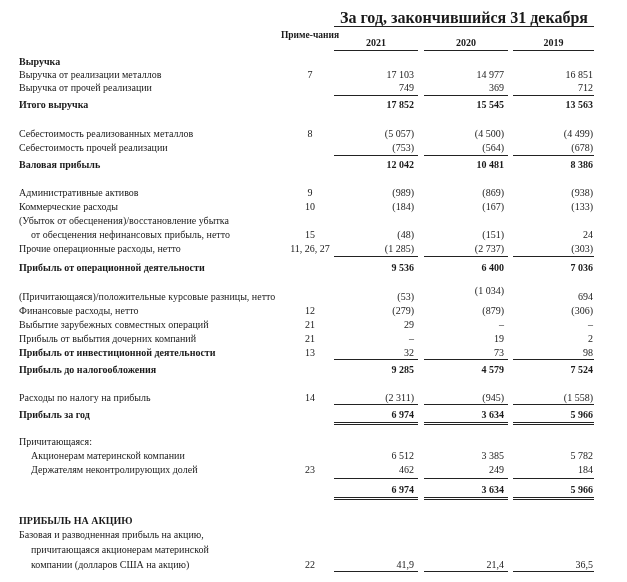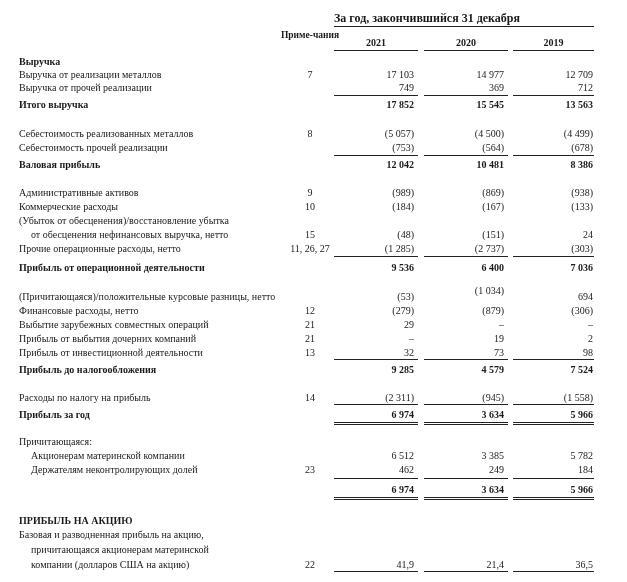--- a/index.html
+++ b/index.html
@@ -1,20 +1,20 @@
 <!DOCTYPE html>
 <html><head>
 <meta charset="utf-8">
 <style>
   html, body { margin:0; padding:0; background:#ffffff; }
   body { width:627px; height:582px; position:relative; overflow:hidden;
          font-family:"Liberation Serif", "DejaVu Serif", serif; color:#1a1a1a; font-size:10px; }
   .abs { position:absolute; white-space:nowrap; line-height:12px; }
   .bold { font-weight:bold; }
-  .hdr-title { left:334px; width:260px; top:12px; text-align:left; font-weight:bold; font-size:12px; }
+  .hdr-title { left:334px; width:260px; top:12px; text-align:center; font-weight:bold; font-size:16px; }
   .hdr-line { position:absolute; left:334px; width:260px; top:26px; height:0; border-top:1.5px solid #222; }
   .notes-hdr { left:280px; width:60px; top:29px; text-align:center; font-weight:bold; font-size:9.5px; line-height:12px; white-space:normal; }
   .year { font-weight:bold; text-align:center; }
   .yline { position:absolute; height:0; border-top:1.5px solid #222; }
   .lbl { left:19px; }
   .ind { left:31px; }
   .note { left:280px; width:60px; text-align:center; }
   .c1 { left:334px; width:80px; text-align:right; }
   .c2 { left:424px; width:80px; text-align:right; }
   .c3 { left:513px; width:80px; text-align:right; }
@@ -36,21 +36,21 @@
   <div class="yline" style="left:424px;width:84px;top:50px;"></div>
   <div class="yline" style="left:513px;width:81px;top:50px;"></div>
 
   <div class="abs lbl bold" style="top:56px;">Выручка</div>
 
   <div>
     <div class="abs lbl" style="top:69px;">Выручка от реализации металлов</div>
     <div class="abs note" style="top:69px;">7</div>
     <div class="abs c1" style="top:69px;">17 103</div>
     <div class="abs c2" style="top:69px;">14 977</div>
-    <div class="abs c3" style="top:69px;">12 709</div>
+    <div class="abs c3" style="top:69px;">16 851</div>
   </div>
 
   <div>
     <div class="abs lbl" style="top:82px;">Выручка от прочей реализации</div>
     <div class="abs c1" style="top:82px;">749</div>
     <div class="abs c2" style="top:82px;">369</div>
     <div class="abs c3" style="top:82px;">712</div>
   </div>
   <div class="rule" style="left:334px;width:84px;top:95px;"></div>
   <div class="rule" style="left:424px;width:84px;top:95px;"></div>
@@ -100,21 +100,21 @@
     <div class="abs lbl" style="top:201px;">Коммерческие расходы</div>
     <div class="abs note" style="top:201px;">10</div>
     <div class="abs c1" style="top:201px;">(184)</div>
     <div class="abs c2" style="top:201px;">(167)</div>
     <div class="abs c3" style="top:201px;">(133)</div>
   </div>
 
   <div class="abs lbl" style="top:215px;">(Убыток от обесценения)/восстановление убытка</div>
 
   <div>
-    <div class="abs ind" style="top:229px;">от обесценения нефинансовых выручка, нетто</div>
+    <div class="abs ind" style="top:229px;">от обесценения нефинансовых прибыль, нетто</div>
     <div class="abs note" style="top:229px;">15</div>
     <div class="abs c1" style="top:229px;">(48)</div>
     <div class="abs c2" style="top:229px;">(151)</div>
     <div class="abs c3" style="top:229px;">24</div>
   </div>
 
   <div>
     <div class="abs lbl" style="top:243px;">Прочие операционные расходы, нетто</div>
     <div class="abs note" style="top:243px;">11, 26, 27</div>
     <div class="abs c1" style="top:243px;">(1 285)</div>
@@ -157,21 +157,21 @@
 
   <div>
     <div class="abs lbl" style="top:333px;">Прибыль от выбытия дочерних компаний</div>
     <div class="abs note" style="top:333px;">21</div>
     <div class="abs c1" style="top:333px;">–</div>
     <div class="abs c2" style="top:333px;">19</div>
     <div class="abs c3" style="top:333px;">2</div>
   </div>
 
   <div>
-    <div class="abs lbl" style="top:347px;">Прибыль от инвестиционной деятельности</div>
+    <div class="abs lbl" style="top:347px;font-weight:bold;">Прибыль от инвестиционной деятельности</div>
     <div class="abs note" style="top:347px;">13</div>
     <div class="abs c1" style="top:347px;">32</div>
     <div class="abs c2" style="top:347px;">73</div>
     <div class="abs c3" style="top:347px;">98</div>
   </div>
   <div class="rule" style="left:334px;width:84px;top:359px;"></div>
   <div class="rule" style="left:424px;width:84px;top:359px;"></div>
   <div class="rule" style="left:513px;width:81px;top:359px;"></div>
 
   <div>

